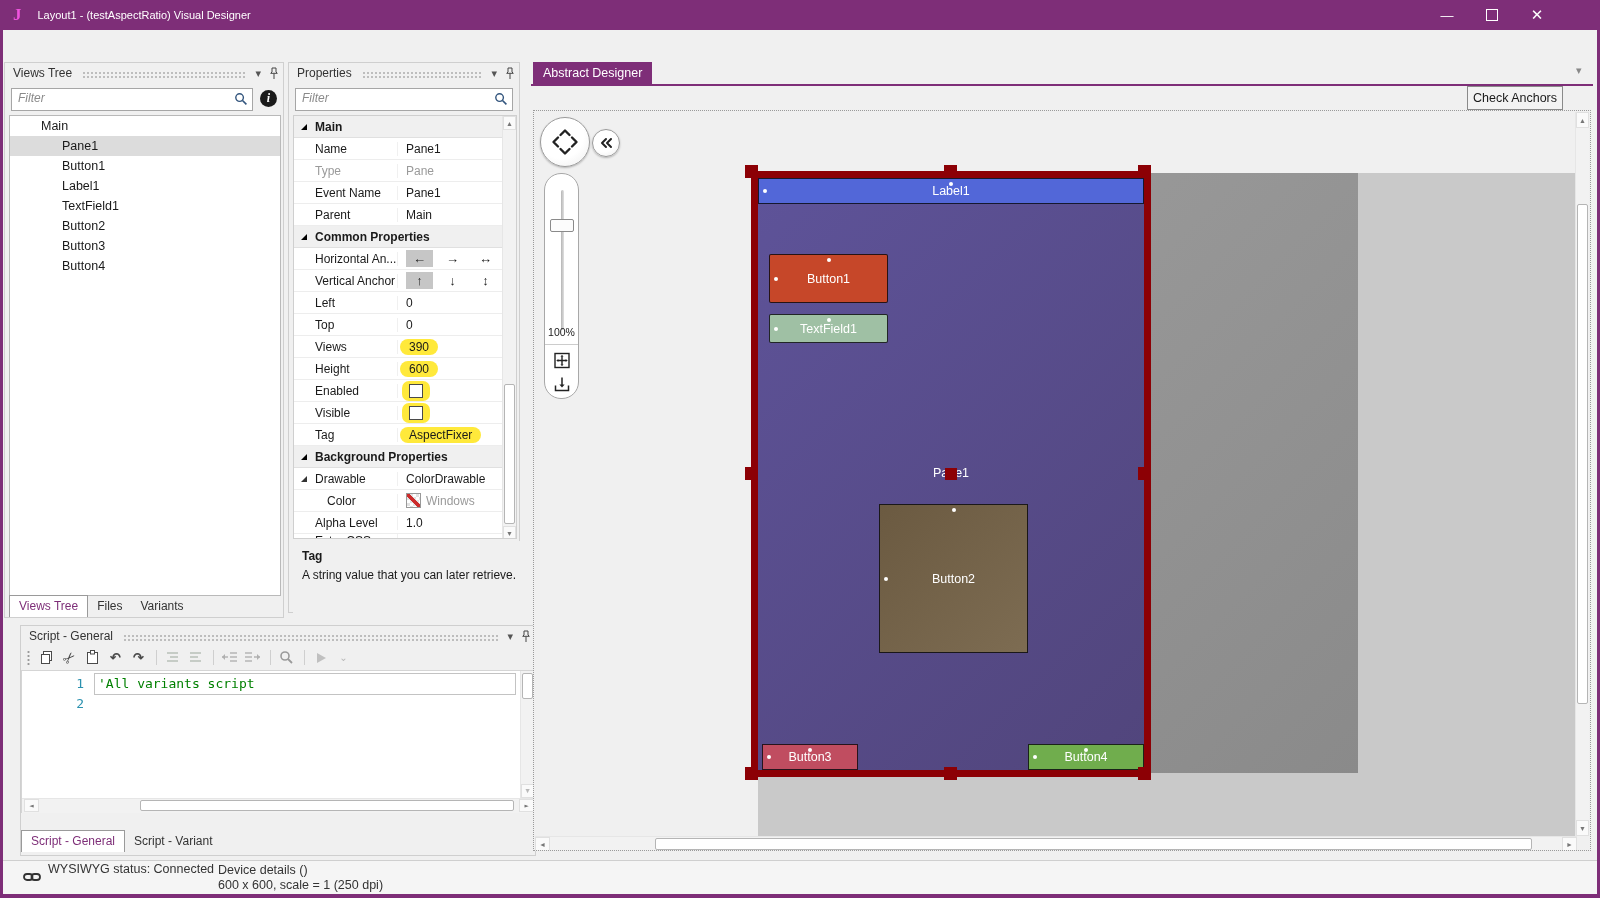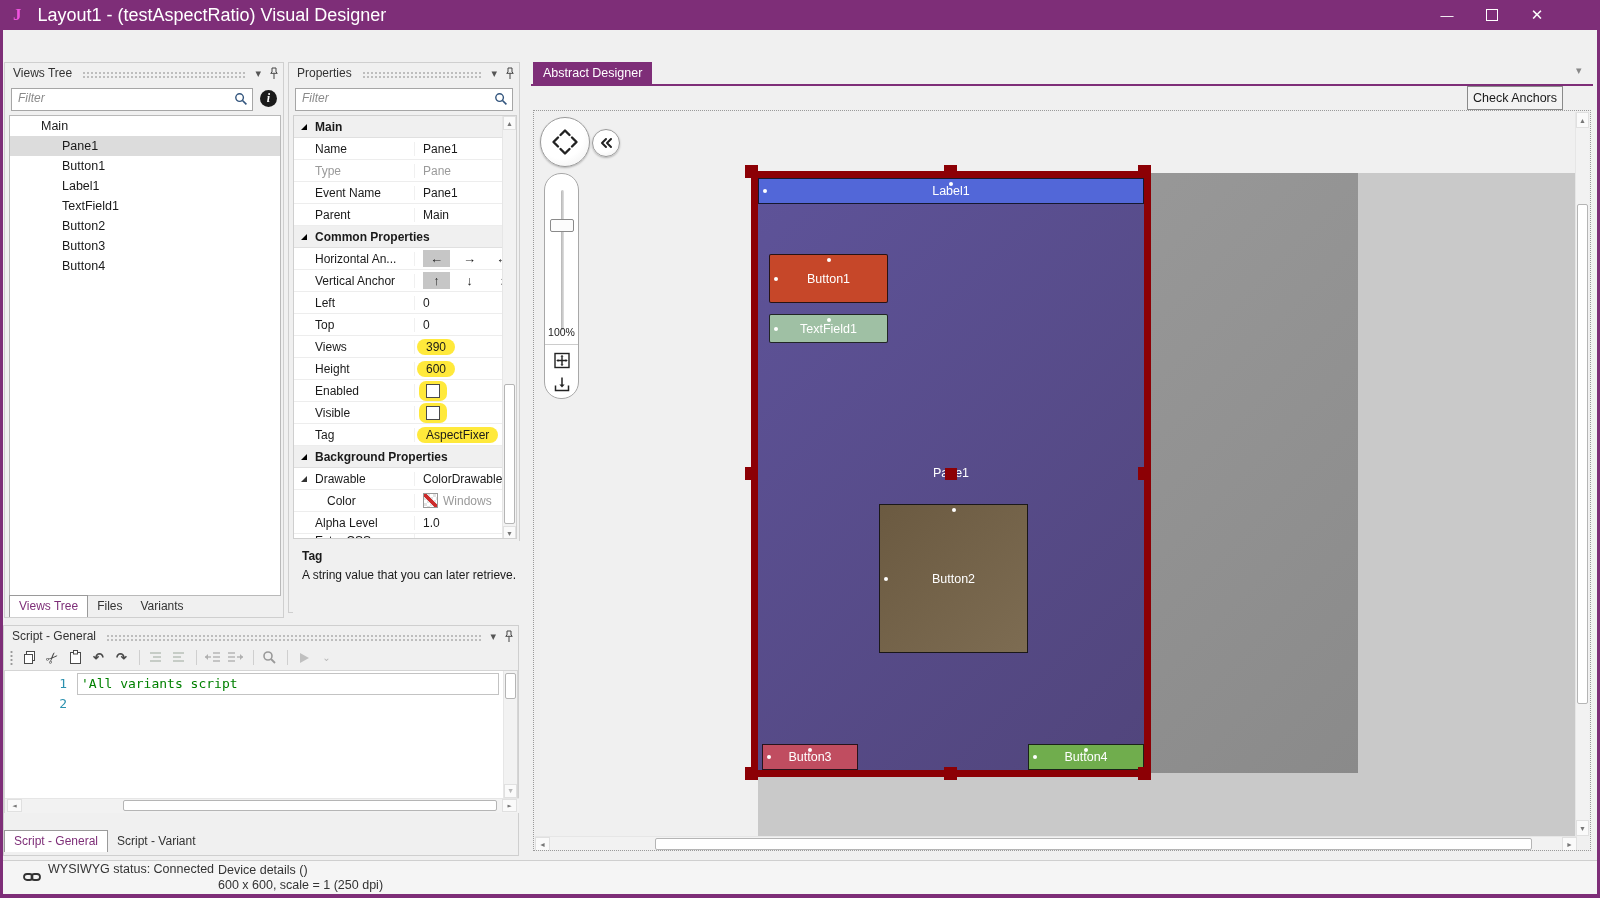--- a/index.html
+++ b/index.html
@@ -3,21 +3,21 @@
 <meta charset="utf-8">
 <style>
   html,body{margin:0;padding:0;background:#444;}
   #app{position:relative;width:1600px;height:898px;background:#f0f0f0;overflow:hidden;
        font-family:"Liberation Sans",sans-serif;font-size:12px;color:#1a1a1a;
        -webkit-font-smoothing:antialiased;}
   .abs{position:absolute;}
   
   #titlebar{left:0;top:0;width:1600px;height:30px;background:#7E2E78;color:#fff;display:flex;align-items:center;}
   #logo{margin-left:13px;font-weight:bold;font-size:17px;color:#ef52de;font-family:"Liberation Serif",serif;}
-  #wtitle{margin-left:16px;font-size:18px;}
+  #wtitle{margin-left:16px;font-size:11px;}
   .winbtn{position:absolute;top:0;width:44px;height:30px;display:flex;align-items:center;justify-content:center;color:#fff;font-size:13px;}
   #btn-max .sq{width:10px;height:10px;border:1px solid #fff;}
   .winborder{background:#7E2E78;}
   
   #menubar{left:0;top:30px;width:1600px;height:28px;background:#fff;display:flex;align-items:center;padding-left:10px;box-sizing:border-box;border-bottom:1px solid #e3e3e3;}
   .menuitem{display:block;margin-right:27px;font-size:13px;color:#111;}
   .menuitem::first-letter{text-decoration:underline;}
   
   .panel{background:#f0f0f0;border:1px solid #cfcfcf;box-sizing:border-box;}
   .phead{height:20px;display:flex;align-items:center;padding:0 4px 0 8px;}
@@ -33,21 +33,21 @@
   #treelist{background:#fff;border:1px solid #b9b9b9;overflow:hidden;}
   .titem{height:20px;line-height:20px;padding-left:52px;font-size:12.5px;white-space:nowrap;}
   .titem.root{padding-left:31px;}
   .titem.sel{background:#dcdcdc;}
   .bottabs{display:flex;align-items:flex-end;height:22px;}
   .btab{padding:3px 9px 4px 9px;font-size:12px;color:#333;}
   .btab.active{background:#fff;border:1px solid #9a9a9a;border-bottom:none;color:#7E2E78;}
   
   #pgrid{background:#fff;border:1px solid #cfcfcf;box-sizing:border-box;overflow:hidden;}
   .prow{height:21px;display:flex;align-items:center;border-bottom:1px solid #ededed;position:relative;}
-  .prow .plabel{width:121px;padding-left:21px;white-space:nowrap;overflow:hidden;border-right:1px solid #f0f0f0;box-sizing:border-box;flex:none;font-size:12px;}
+  .prow .plabel{width:104px;padding-left:21px;white-space:nowrap;overflow:hidden;border-right:1px solid #f0f0f0;box-sizing:border-box;flex:none;font-size:12px;}
   .prow .pvalue{flex:1;padding-left:8px;white-space:nowrap;font-size:12px;display:flex;align-items:center;}
   .prow.hdr{background:#f0f0f0;border-bottom:1px solid #e0e0e0;}
   .prow.hdr .plabel{width:auto;border:none;font-weight:bold;padding-left:21px;}
   .tri{width:0;height:0;border-left:6px solid transparent;border-bottom:6px solid #000;position:absolute;left:7px;top:8px;}
   .pdd{position:absolute;right:7px;top:7px;font-size:8px;color:#444;}
   .dim{color:#9a9a9a;}
   .hl{background:#FFE93B;border-radius:8px;padding:1px 9px;margin-left:-6px;}
   .cbwrap{background:#FFE93B;border-radius:7px;padding:3px 7px;margin-left:-4px;display:inline-flex;}
   .cb{width:12px;height:12px;background:#fff;border:1px solid #4a4a4a;}
   .anchbtn{width:27px;height:17px;display:inline-flex;align-items:center;justify-content:center;font-weight:bold;font-size:13px;margin-right:6px;}
@@ -308,21 +308,21 @@
         <div class="sbarrow" style="bottom:0;">▼</div>
       </div>
     </div>
 
     <div id="pdesc" style="position:absolute;left:4px;top:478px;width:220px;height:64px;">
       <b>Tag</b>
       <span>A string value that you can later retrieve.</span>
     </div>
   </div>
 
-  <div class="abs panel" style="left:3px;top:625px;width:516px;height:231px;">
+  <div class="abs panel" style="left:20px;top:625px;width:516px;height:231px;">
     <div class="phead">
       <span class="ptitle">Script - General</span>
       <span class="dots"></span>
       <span class="caret">▾</span>
       <span class="pin">
           <svg width="10" height="13" viewBox="0 0 10 13">
             <path d="M3 1h4v4l1.3 1.3H1.7L3 5z" fill="none" stroke="#444" stroke-width="1"></path>
             <line x1="5" y1="6.5" x2="5" y2="12" stroke="#444" stroke-width="1"></line>
           </svg>
         </span>

